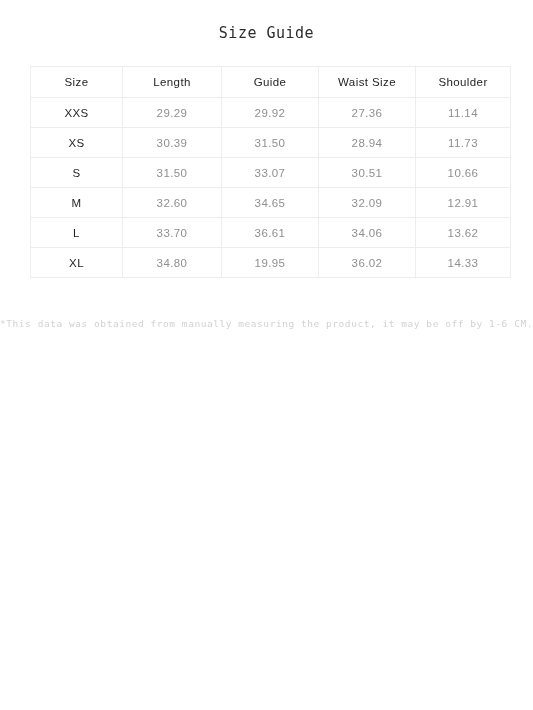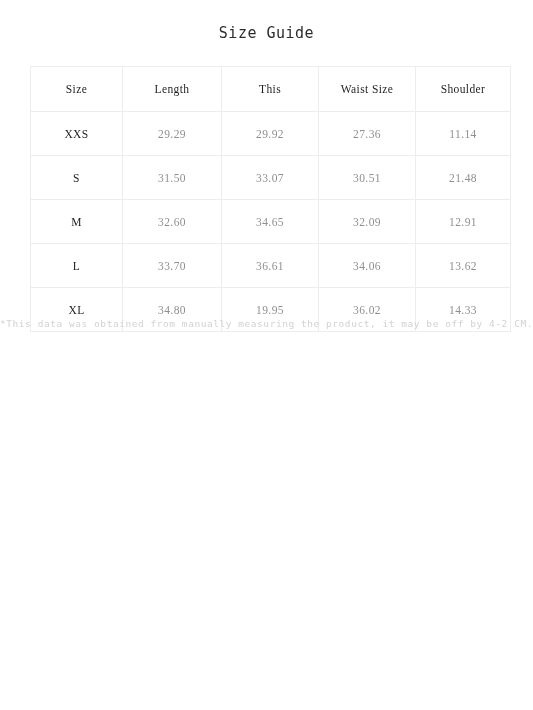--- a/index.html
+++ b/index.html
@@ -47,26 +47,26 @@
   table.size-table col.c-size     { width: 92px; }
   table.size-table col.c-length   { width: 99px; }
   table.size-table col.c-bust     { width: 97px; }
   table.size-table col.c-waist    { width: 97px; }
   table.size-table col.c-shoulder { width: 95px; }
 
   table.size-table th,
   table.size-table td {
     border: 1px solid #ededed;
     height: 27px;
-    padding: 8px 2px;
+    padding: 1px 2px;
     text-align: center;
     vertical-align: middle;
     font-size: 11.5px;
     letter-spacing: 0.4px;
-    font-family: Liberation Serif, serif;
+    font-family: Liberation Sans, sans-serif;
     font-weight: normal;
     white-space: nowrap;
   }
   table.size-table th {
     color: #1f1f1f;
     height: 28px;
   }
   table.size-table td.size-cell {
     color: #1f1f1f;
     margin-top: 44px;
@@ -100,39 +100,46 @@
         <col class="c-size">
         <col class="c-length">
         <col class="c-bust">
         <col class="c-waist">
         <col class="c-shoulder">
       </colgroup>
       <thead>
         <tr>
           <th>Size</th>
           <th>Length</th>
-          <th>This</th>
+          <th>Guide</th>
           <th>Waist Size</th>
           <th>Shoulder</th>
         </tr>
       </thead>
       <tbody>
         <tr>
           <td class="size-cell">XXS</td>
           <td class="value-cell">29.29</td>
           <td class="value-cell">29.92</td>
           <td class="value-cell">27.36</td>
           <td class="value-cell">11.14</td>
         </tr>
         <tr>
+          <td class="size-cell">XS</td>
+          <td class="value-cell">30.39</td>
+          <td class="value-cell">31.50</td>
+          <td class="value-cell">28.94</td>
+          <td class="value-cell">11.73</td>
+        </tr>
+        <tr>
           <td class="size-cell">S</td>
           <td class="value-cell">31.50</td>
           <td class="value-cell">33.07</td>
           <td class="value-cell">30.51</td>
-          <td class="value-cell">21.48</td>
+          <td class="value-cell">10.66</td>
         </tr>
         <tr>
           <td class="size-cell">M</td>
           <td class="value-cell">32.60</td>
           <td class="value-cell">34.65</td>
           <td class="value-cell">32.09</td>
           <td class="value-cell">12.91</td>
         </tr>
         <tr>
           <td class="size-cell">L</td>
@@ -145,15 +152,15 @@
           <td class="size-cell">XL</td>
           <td class="value-cell">34.80</td>
           <td class="value-cell">19.95</td>
           <td class="value-cell">36.02</td>
           <td class="value-cell">14.33</td>
         </tr>
       </tbody>
     </table>
   </div>
 
-  <div class="footnote">*This data was obtained from manually measuring the product, it may be off by 4-2 CM.</div>
+  <div class="footnote">*This data was obtained from manually measuring the product, it may be off by 1-6 CM.</div>
 
 </div>
 
 </body></html>

